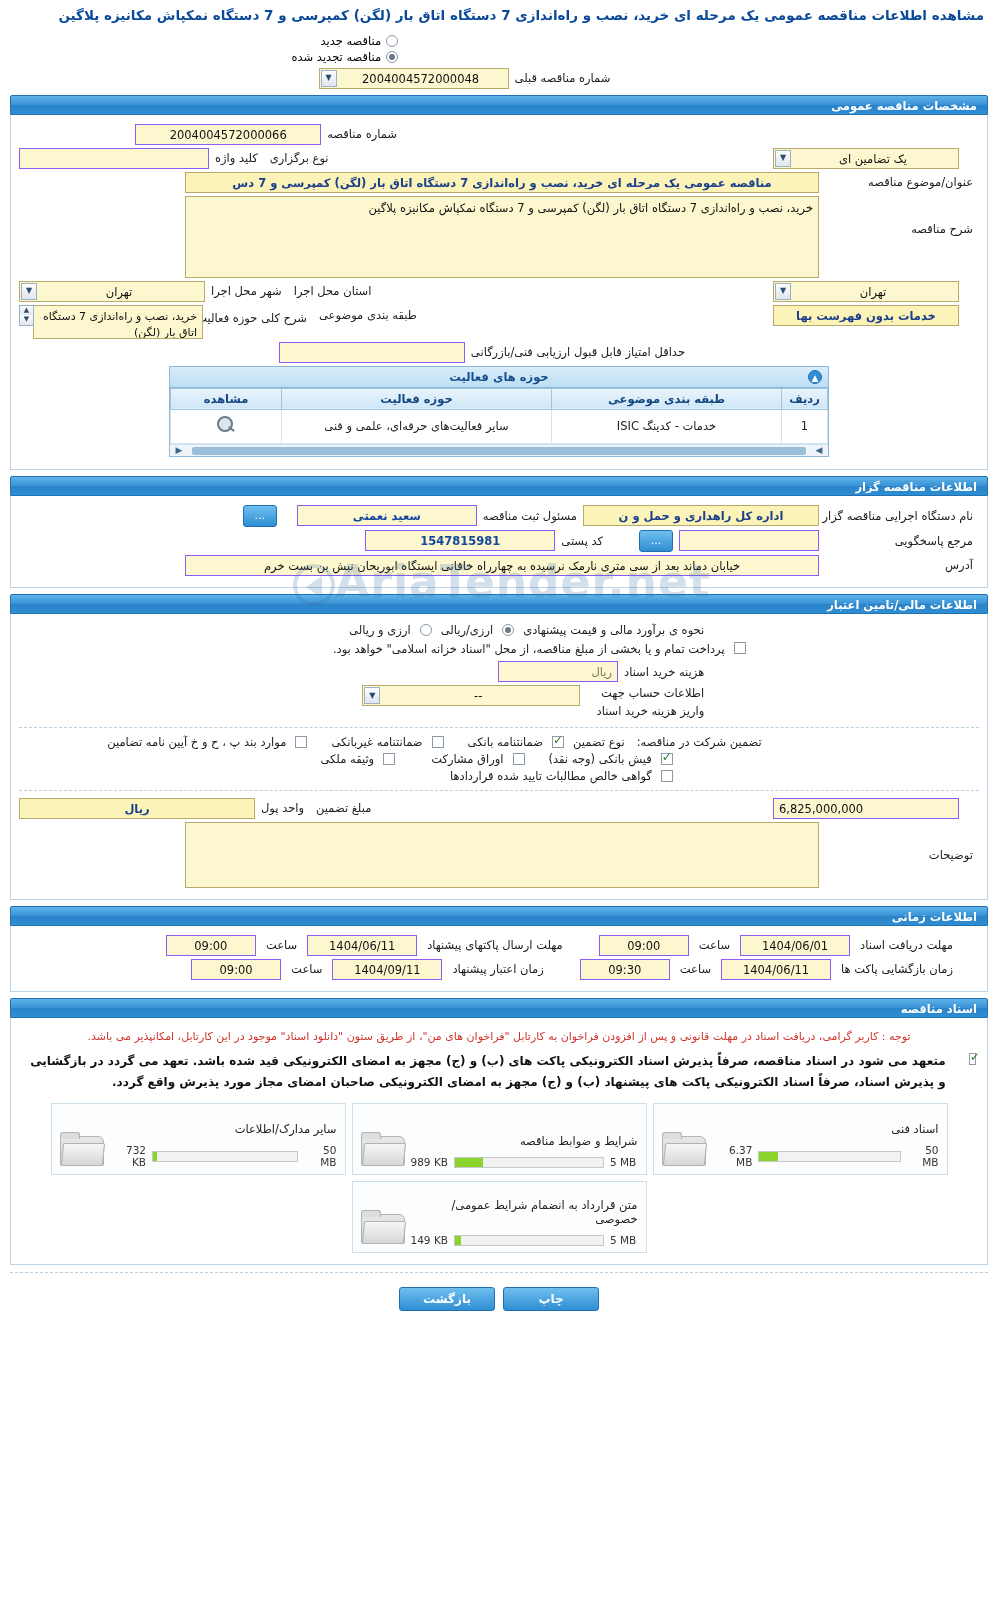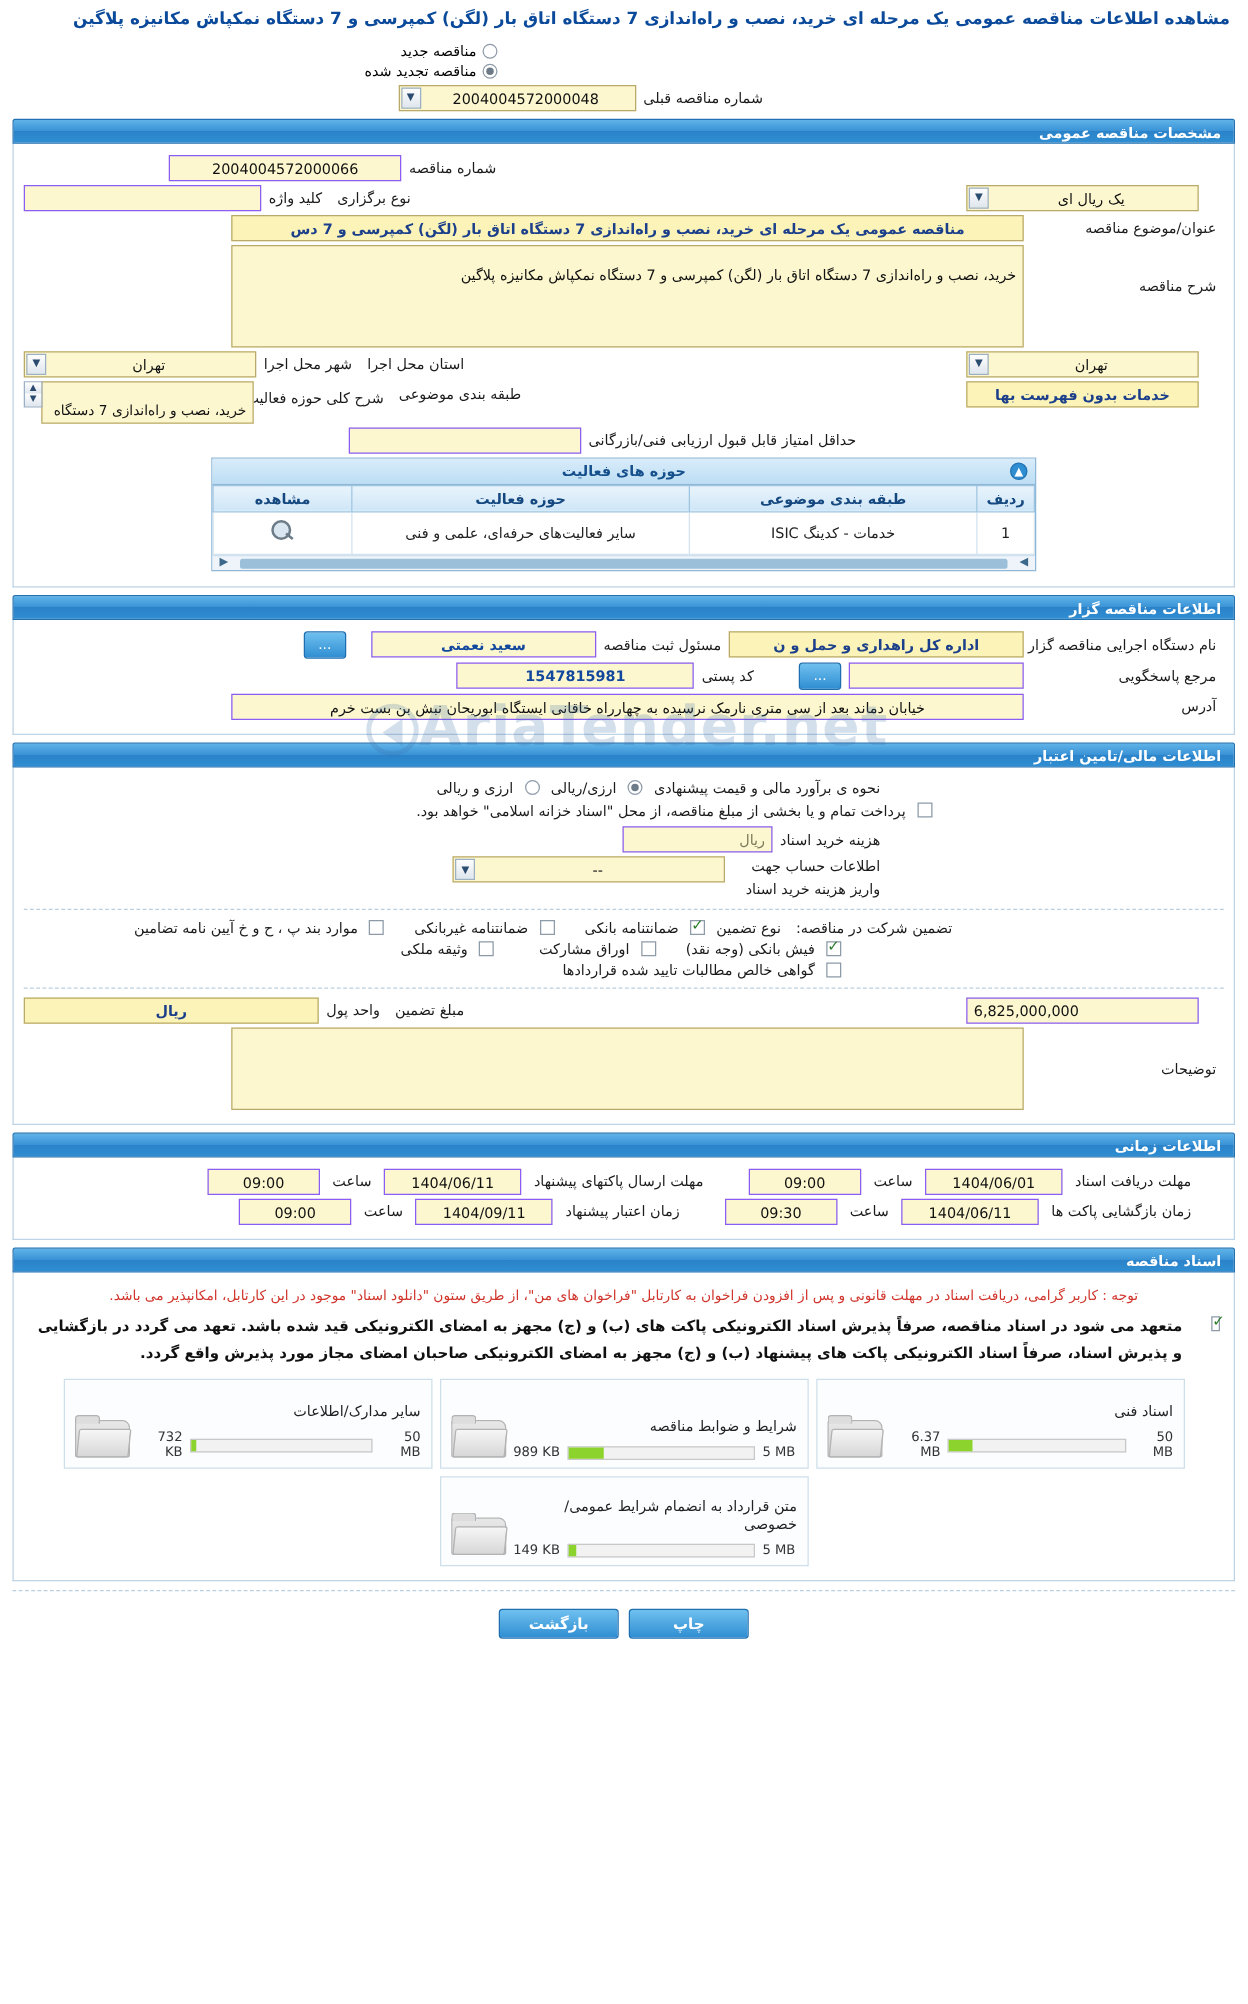--- a/index.html
+++ b/index.html
@@ -79,21 +79,21 @@
     background: linear-gradient(to bottom,#fdfdfd,#dfe6ee);
     border: 1px solid #9bb0c4;
     display: flex; align-items: center; justify-content: center;
     font-size: 8px; color: #2b4b6f;
   }
   .ta {
     background: #fcf7cf;
     border: 1px solid #b9a96a;
     font-size: 11.5px;
     color: #111;
-    padding: 15px 5px;
+    padding: 3px 5px;
     line-height: 1.5;
     overflow: hidden;
     text-align: right;
   }
 
   .title-hl {
     background: #fbf3b7;
     border: 1px solid #b9a96a;
     color: #1b3f8b;
     font-weight: bold;
@@ -294,21 +294,21 @@
       <span class="lbl">شماره مناقصه</span>
       <div class="fld num" style="width:186px;">2004004572000066</div>
     </div>
 
     <div class="row" style="justify-content:flex-start;padding-right:20px;">
       <span class="lbl" style="order:3;">کلید واژه</span>
       <div class="fld" style="width:190px;order:4;"></div>
       <span class="lbl" style="order:2;margin-right:auto;">نوع برگزاری</span>
       <div class="sel" style="width:186px;order:1;">
         <span class="arrow">▼</span>
-        <span>یک ریال ای</span>
+        <span>یک تضامین ای</span>
       </div>
     </div>
 
     <div class="row" style="justify-content:flex-start;">
       <span class="lbl" style="width:160px;text-align:right;">عنوان/موضوع مناقصه</span>
       <div class="fld title-hl" style="width:634px;text-align:center;">مناقصه عمومی یک مرحله ای خرید، نصب و راه‌اندازی 7 دستگاه اتاق بار (لگن) کمپرسی و 7 دس</div>
     </div>
 
     <div class="row" style="align-items:flex-start;justify-content:flex-start;">
       <span class="lbl" style="width:160px;text-align:right;padding-top:26px;">شرح مناقصه</span>

